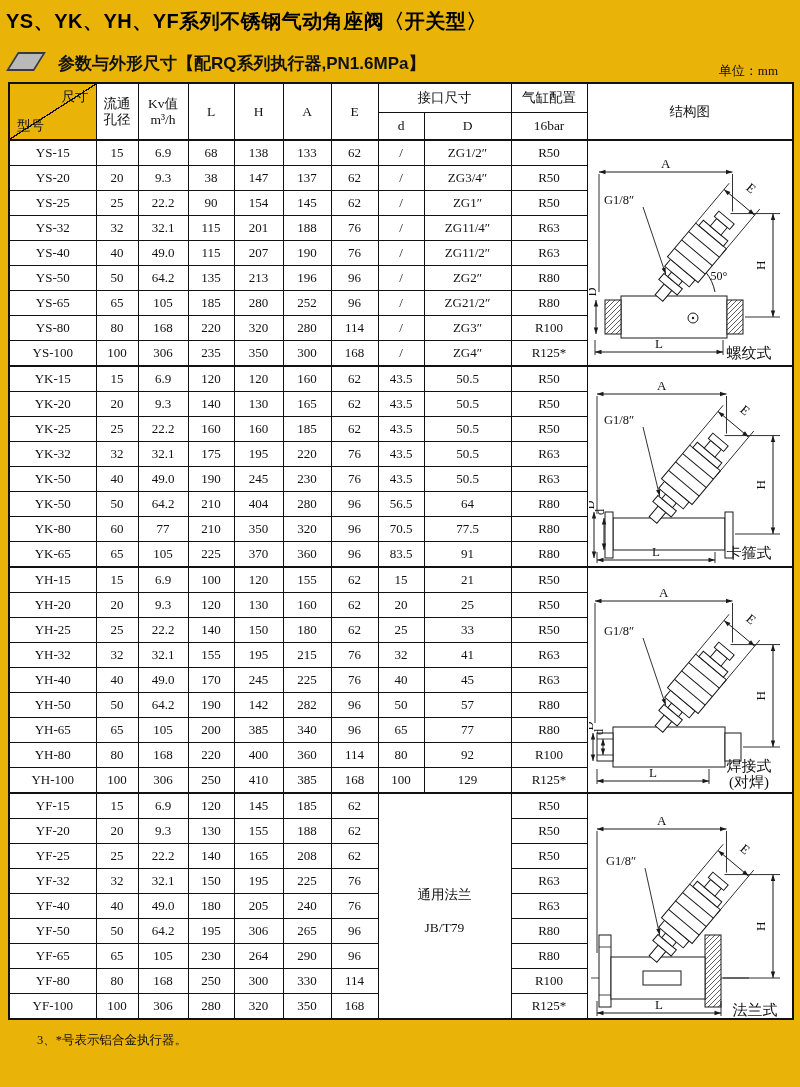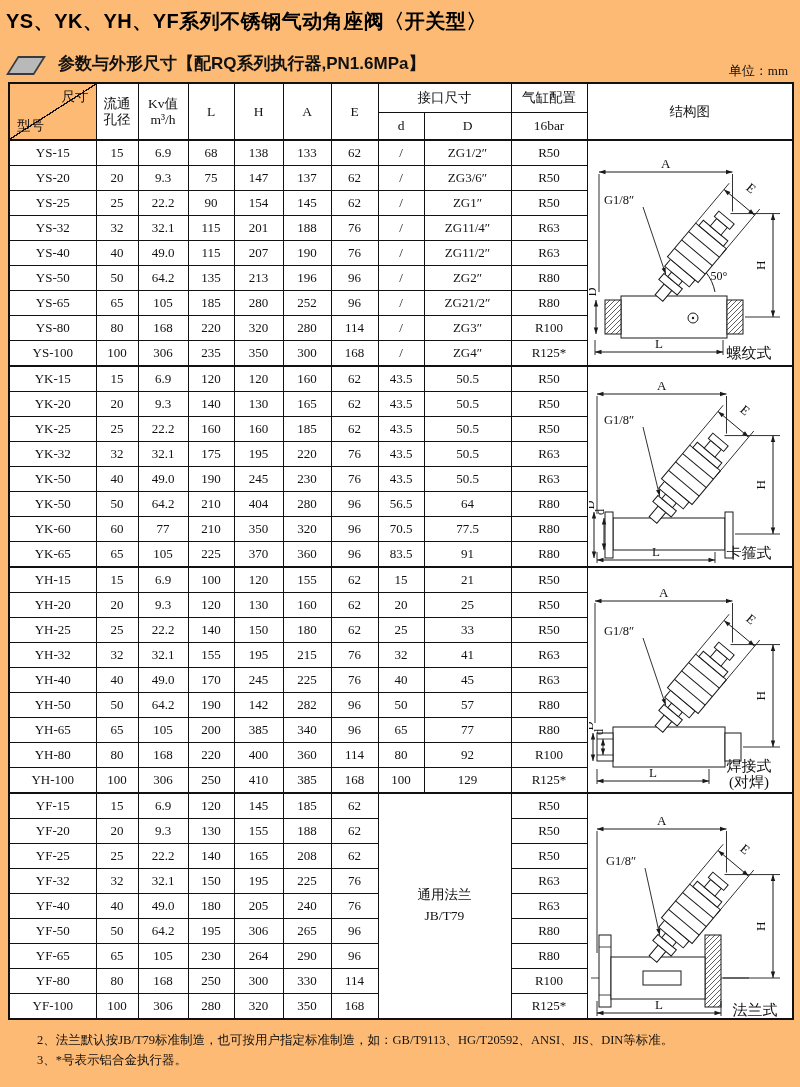--- a/index.html
+++ b/index.html
@@ -1,41 +1,41 @@
 <!DOCTYPE html>
 <html><head>
 <meta charset="utf-8">
 <style>
   html,body{margin:0;padding:0;}
   body{width:800px;height:1087px;background:#fff;color:#111;
        font-family:"Liberation Serif","DejaVu Serif",serif;}
-  .page{position:relative;width:800px;height:1087px;background:#fdba74;overflow:hidden;}
+  .page{position:relative;width:800px;height:1087px;background:#eab308;overflow:hidden;}
   .title{margin:0;padding:8px 0 0 6px;font-family:"Liberation Sans","DejaVu Sans",sans-serif;
          font-weight:700;font-size:20px;letter-spacing:0.5px;color:#000;}
-  .subtitle-row{display:flex;align-items:flex-end;gap:18px;margin:17px 0 0 12px;}
+  .subtitle-row{display:flex;align-items:flex-start;gap:18px;margin:17px 0 0 12px;}
   .para-icon{display:inline-block;width:24px;height:15px;background:#b9b9b9;
              border:2px solid #3a3a3a;transform:skewX(-32deg);}
   .subtitle{font-family:"Liberation Sans","DejaVu Sans",sans-serif;font-weight:700;font-size:17px;}
-  .unit{position:absolute;top:62px;right:12px;font-size:13px;}
+  .unit{position:absolute;top:62px;right:22px;font-size:13px;}
   table.spec{border-collapse:collapse;table-layout:fixed;width:784px;margin:7px 0 0 8px;
              border:2px solid #111;}
   .spec th,.spec td{border:1px solid #111;text-align:center;vertical-align:middle;
              font-size:13px;font-weight:400;padding:0;background:#fff;color:#111;overflow:hidden;}
   .spec thead th{font-size:13.5px;line-height:1.15;}
   .spec thead tr:first-child th{height:28px;}
   .spec thead tr:last-child th{height:26px;border-bottom:2px solid #111;}
   .spec tbody td{height:24px;}
   .st{border-top:2px solid #111 !important;}
   td.diag{padding:0;vertical-align:middle;}
   td.diag svg{display:block;margin:0 auto;font-family:"Liberation Serif","DejaVu Serif",serif;}
   th.corner{position:relative;
     background:linear-gradient(to bottom right,transparent 49.3%,#111 49.3%,#111 50.7%,transparent 50.7%);}
   th.corner .ct{position:absolute;top:5px;right:7px;}
   th.corner .cb{position:absolute;bottom:5px;left:7px;margin-top:19px;}
-  td.portnote div{line-height:1.55;font-size:13.5px;}
+  td.portnote div{line-height:1.55;font-size:13.5px;margin-top:12px;}
   .notes{margin:10px 0 0 10px;font-size:12.5px;line-height:1.62;}
   .notes .indent{margin-left:27px;}
 </style>
 </head>
 <body>
 
 <div class="page">
   <h1 class="title">YS、YK、YH、YF系列不锈钢气动角座阀〈开关型〉</h1>
 
   <div class="subtitle-row">
@@ -171,26 +171,26 @@
               <line x1="54" y1="65" x2="76.71247785185002" y2="132.08284447890657" stroke="#1a1a1a" stroke-width="0.9"></line>
               <polygon points="76.71247785185002,132.08284447890657 76.71178813444875,125.22062912784902 72.54417967032045,126.63167118594869" fill="#1a1a1a"></polygon>
               <text x="160" y="216" font-size="15" fill="#111" text-anchor="middle">螺纹式</text>
             </svg>
           </td>
         </tr>
         <tr>
           <td>YS-20</td>
           <td>20</td>
           <td>9.3</td>
-          <td>75</td>
+          <td>38</td>
           <td>147</td>
           <td>137</td>
           <td>62</td>
           <td>/</td>
-          <td>ZG3/6″</td>
+          <td>ZG3/4″</td>
           <td>R50</td>
         </tr>
         <tr>
           <td>YS-25</td>
           <td>25</td>
           <td>22.2</td>
           <td>90</td>
           <td>154</td>
           <td>145</td>
           <td>62</td>
@@ -392,21 +392,21 @@
           <td>64.2</td>
           <td>210</td>
           <td>404</td>
           <td>280</td>
           <td>96</td>
           <td>56.5</td>
           <td>64</td>
           <td>R80</td>
         </tr>
         <tr>
-          <td>YK-60</td>
+          <td>YK-80</td>
           <td>60</td>
           <td>77</td>
           <td>210</td>
           <td>350</td>
           <td>320</td>
           <td>96</td>
           <td>70.5</td>
           <td>77.5</td>
           <td>R80</td>
         </tr>
@@ -749,16 +749,15 @@
           <td>280</td>
           <td>320</td>
           <td>350</td>
           <td>168</td>
           <td>R125*</td>
         </tr>
       </tbody>
   </table>
 
   <div class="notes">
-    <div class="indent">2、法兰默认按JB/T79标准制造，也可按用户指定标准制造，如：GB/T9113、HG/T20592、ANSI、JIS、DIN等标准。</div>
     <div class="indent">3、*号表示铝合金执行器。</div>
   </div>
 </div>
 
 </body></html>

